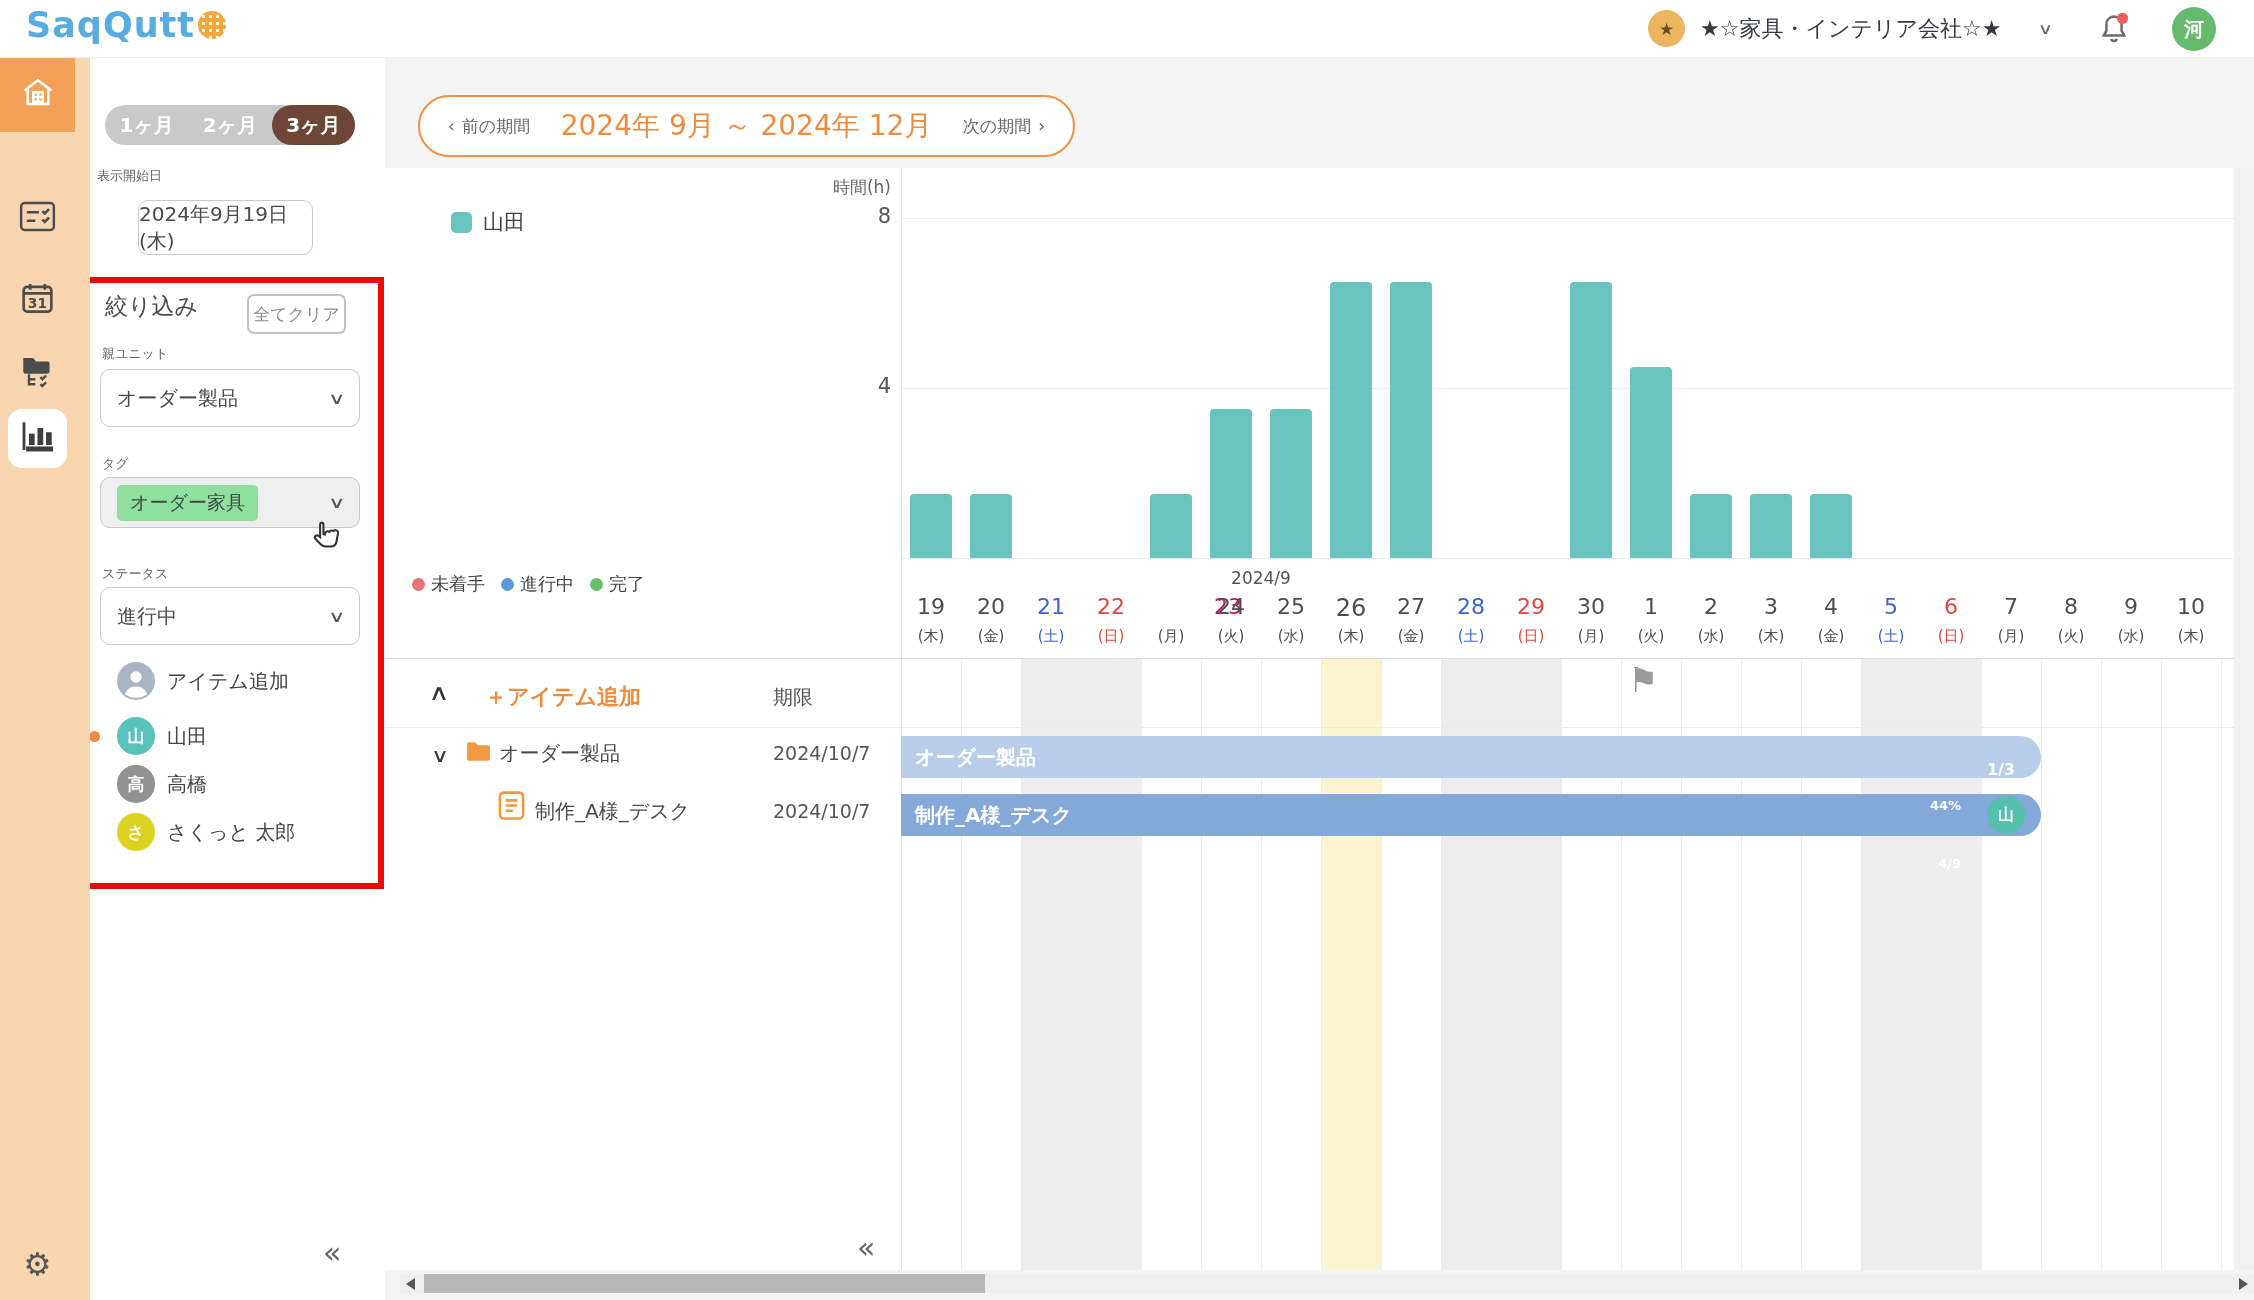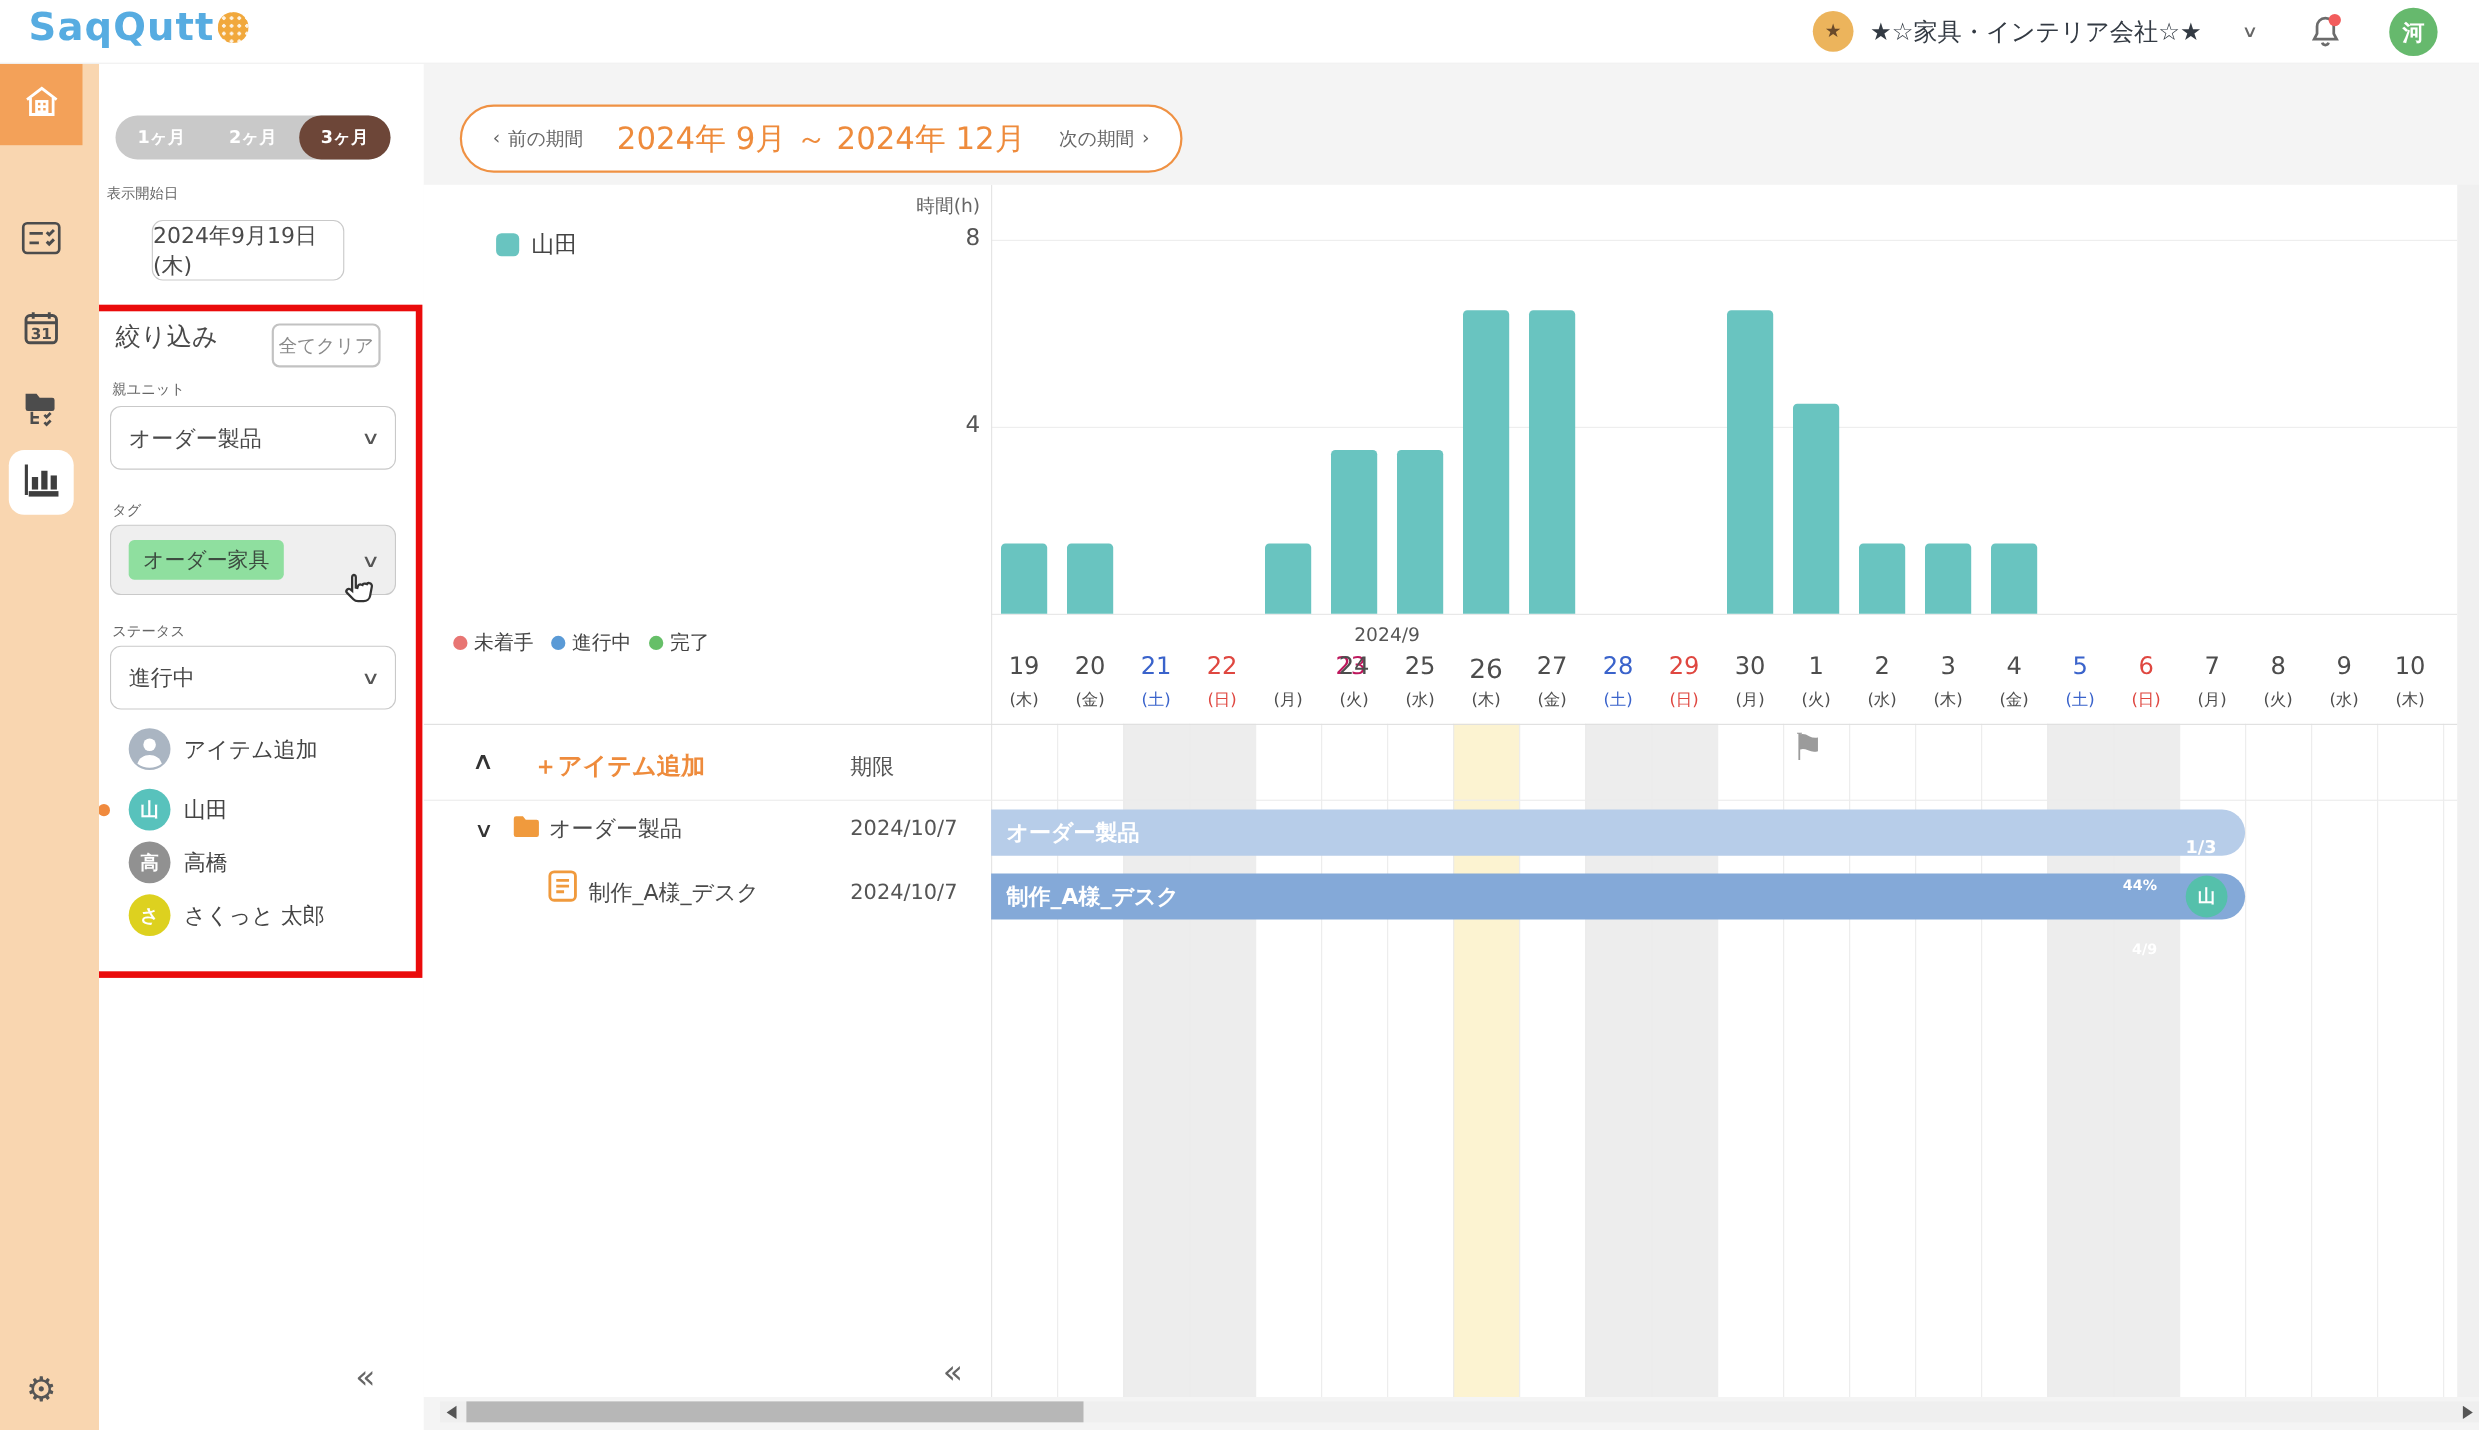--- a/index.html
+++ b/index.html
@@ -26,21 +26,21 @@
   .rail-btn{left:0;width:75px;height:60px;display:flex;align-items:center;justify-content:center;}
   .rail-home{top:0;height:75px;background:#f3a159;}
   .rail-chart-box{left:8px;top:352px;width:59px;height:59px;background:#fff;border-radius:14px;
                   display:flex;align-items:center;justify-content:center;}
   .rail-gear{left:0;top:1182px;width:75px;height:50px;display:flex;align-items:center;justify-content:center;
              font-size:31px;color:#555;}
 
   
   .sidepanel{left:75px;top:57px;width:310px;height:1243px;background:#fff;z-index:7;}
   .seg{left:30px;top:48px;width:250px;height:40px;background:#c9c9c9;border-radius:20px;display:flex;}
-  .seg div{flex:1;display:flex;align-items:center;justify-content:center;color:#fff;font-weight:bold;font-size:16px;cursor:pointer;}
+  .seg div{flex:1;display:flex;align-items:center;justify-content:center;color:#fff;font-weight:bold;font-size:20px;cursor:pointer;}
   .seg div.sel{border-radius:20px;}
   .lbl{font-size:13px;color:#666;}
   .datebox{left:63px;top:143px;width:173px;height:53px;border:1px solid #c9c9c9;border-radius:10px;
            display:flex;align-items:center;justify-content:center;font-size:20px;color:#4a4a4a;}
   .redbox{left:3px;top:220px;width:294px;height:600px;border:6px solid #ea0b0b;pointer-events:none;z-index:10;}
   .clear-btn{left:172px;top:237px;width:95px;height:36px;border:2px solid #c2c2c2;border-radius:7px;background:#fff;
              display:flex;align-items:center;justify-content:center;font-size:17px;color:#8a8a8a;}
   .selbox{left:25px;width:260px;height:58px;border:1px solid #c9c9c9;border-radius:10px;background:#fff;
           display:flex;align-items:center;padding:0 16px;box-sizing:border-box;font-size:20px;color:#4a4a4a;}
   .selbox .chev{margin-left:auto;color:#555;font-size:16px;transform:scaleX(1.5);}
@@ -175,21 +175,21 @@
   <div class="abs" style="left:30px;top:234px;font-size:23px;color:#4a4a4a;">絞り込み</div>
   <div class="abs clear-btn">全てクリア</div>
 
   <div class="abs lbl" style="left:27px;top:288px;">親ユニット</div>
   <div class="abs selbox" style="top:312px;">
     <span>オーダー製品</span>
     <span class="chev">∨</span>
   </div>
 
   <div class="abs lbl" style="left:27px;top:398px;">タグ</div>
-  <div class="abs selbox" style="top:420px;height:64px;background:#efefef;">
+  <div class="abs selbox" style="top:420px;height:51px;background:#efefef;">
     <span class="chip" id="tag-chip" style="background: rgb(143, 223, 159);">オーダー家具</span>
     <span class="chev">∨</span>
   </div>
   <div class="abs" style="left:232px;top:460px;z-index:11;">
     <svg width="38" height="38" viewBox="0 0 24 24">
       <path d="M9 3.5c.8 0 1.4.6 1.4 1.4v6l.9.2.3-1c.2-.8 1-1.2 1.7-1l.9.3c.2-.6.9-1 1.6-.8l1 .3c.2-.5.8-.8 1.4-.6 1 .2 1.6 1 1.4 2l-1 5.3c-.3 1.8-1.9 3-3.7 3h-3.2c-1 0-2-.4-2.7-1.1l-3.6-3.6c-.5-.5-.5-1.4 0-1.9s1.3-.5 1.9-.1l1 .8V4.9c0-.8.6-1.4 1.3-1.4z" fill="#fff" stroke="#333" stroke-width="1.3"></path>
     </svg>
   </div>
 
   <div class="abs lbl" style="left:27px;top:508px;">ステータス</div>

